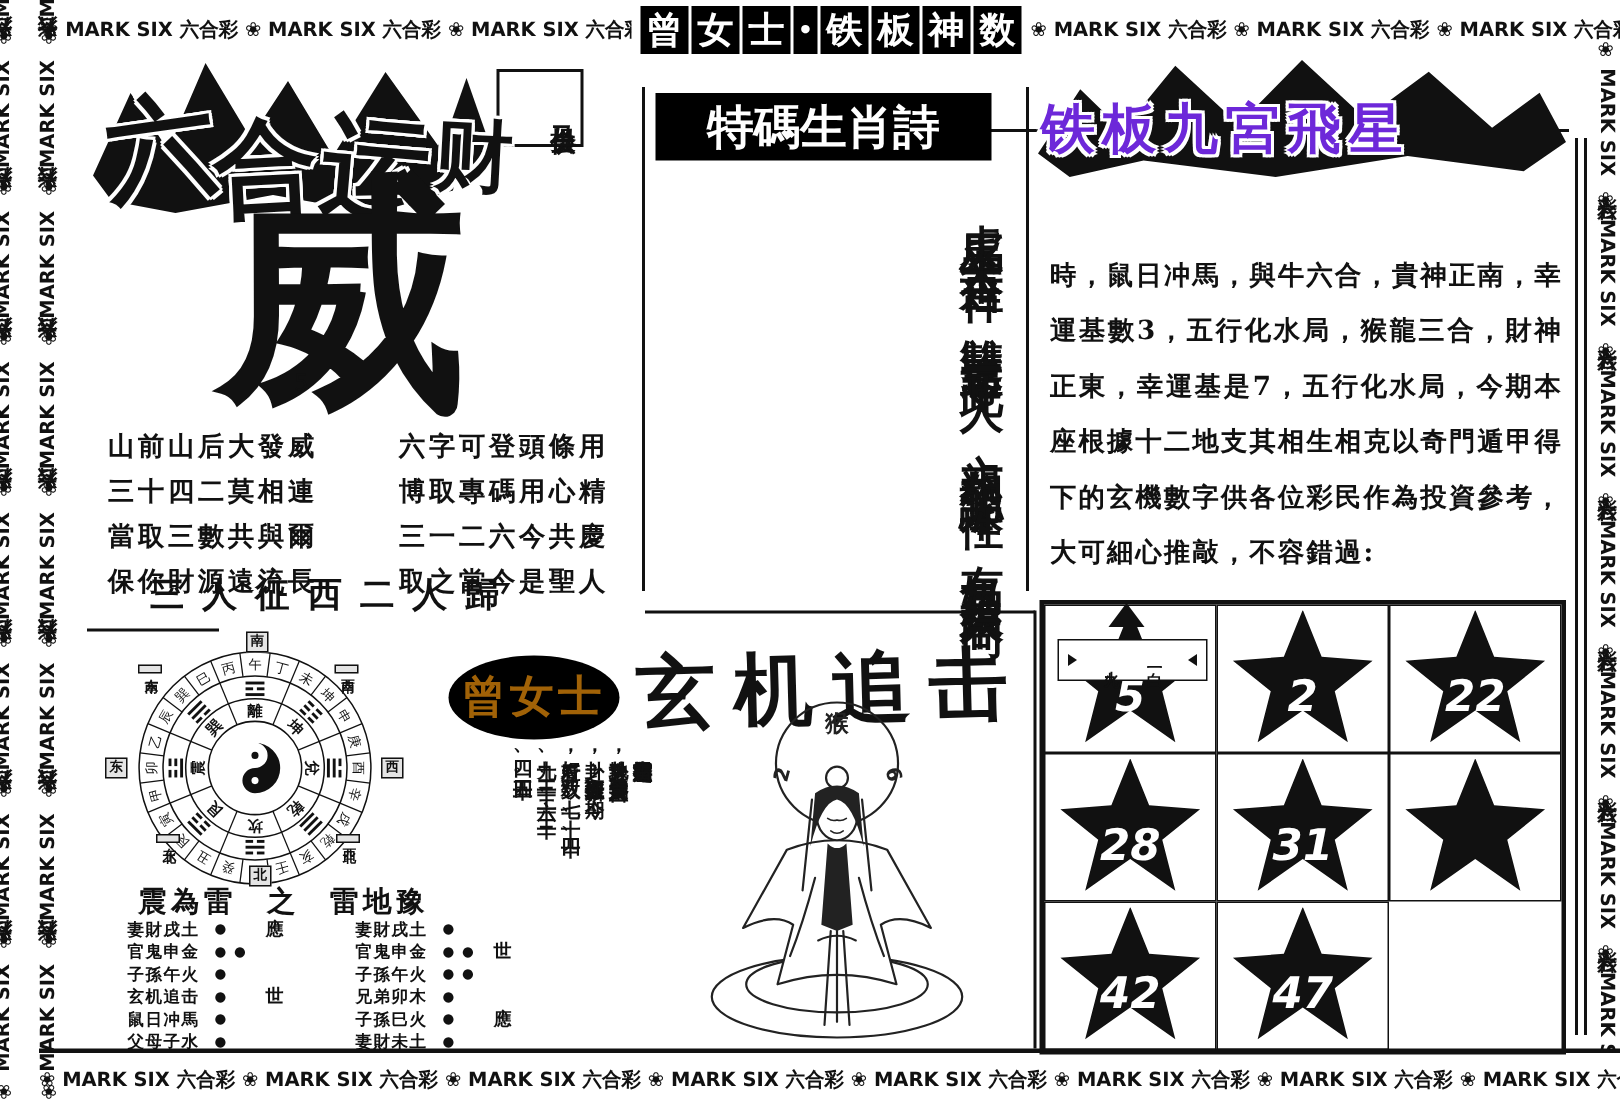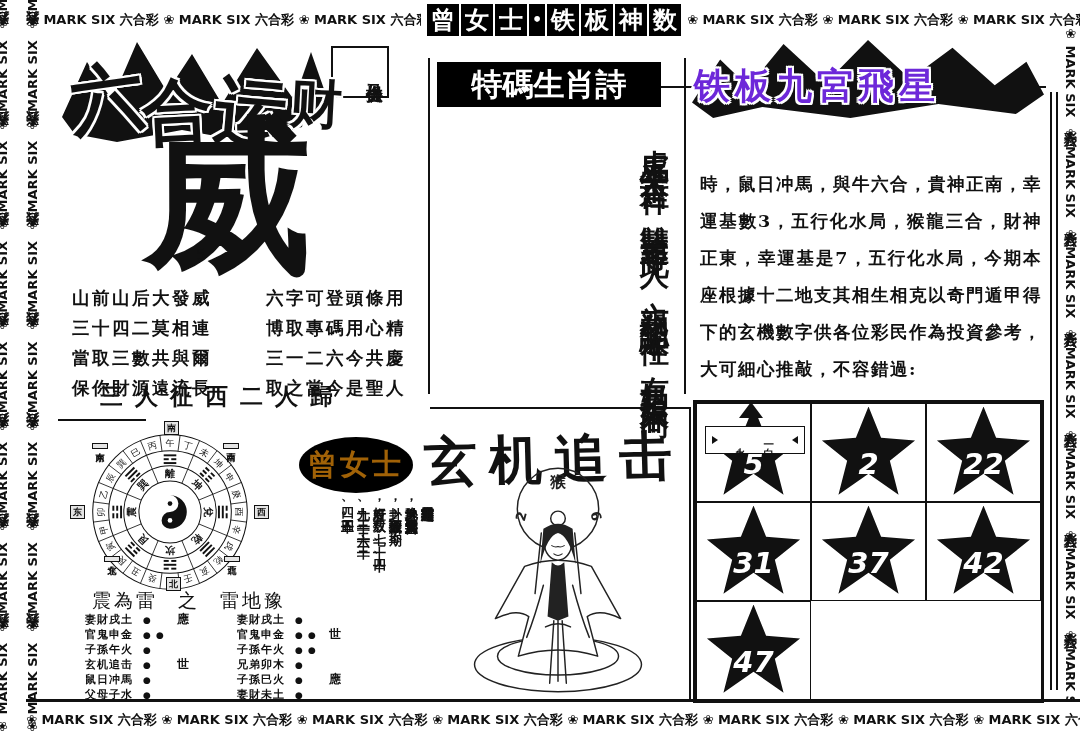--- a/index.html
+++ b/index.html
@@ -60,21 +60,21 @@
            border-right:12px solid transparent;border-bottom:16px solid #111;z-index:2;}
   .tri-in{width:0;height:0;border-top:4px solid transparent;border-bottom:4px solid transparent;}
   .tri-in.l{border-left:6px solid #111;}
   .tri-in.r{border-right:6px solid #111;}
   
   .bagua{position:absolute;left:86px;top:428px;width:168px;height:168px;}
   .bagua svg text{font-family:"DejaVu Sans",sans-serif;}
   .dirbox{position:absolute;border:1px solid #111;background:#e4e4e4;font-size:9px;font-weight:bold;
           line-height:10px;padding:1px 2px;z-index:2;}
   .dirbox.two{writing-mode:vertical-rl;letter-spacing:1px;}
-  .hex-heading{position:absolute;left:92px;top:588px;display:flex;gap:20px;font-size:19px;font-weight:normal;letter-spacing:3px;}
+  .hex-heading{position:absolute;left:92px;top:588px;display:flex;gap:20px;font-size:19px;font-weight:bold;letter-spacing:3px;}
   .hex-table{position:absolute;font-size:11px;font-weight:bold;}
   .hexrow{display:flex;align-items:center;height:15px;}
   .hex-label{width:58px;letter-spacing:1px;}
   .hex-dots{width:34px;font-size:9px;letter-spacing:1px;}
   .hex-marker{width:18px;font-size:12px;}
   
   .mystery-badge{position:absolute;left:299px;top:437px;width:114px;height:56px;background:#000;color:#a16207;
                  border-radius:50%;display:flex;align-items:center;justify-content:center;font-size:29px;
                  font-weight:bold;letter-spacing:3px;}
   .mystery-title{position:absolute;left:424px;top:424px;font-size:53px;font-weight:900;letter-spacing:12px;
@@ -177,25 +177,28 @@
       <div class="star-cell">
         <div class="star"></div>
         <span class="star-num">2</span>
       </div>
       <div class="star-cell">
         <div class="star"></div>
         <span class="star-num">22</span>
       </div>
       <div class="star-cell">
         <div class="star"></div>
+        <span class="star-num">28</span>
+      </div>
+      <div class="star-cell">
+        <div class="star"></div>
         <span class="star-num">31</span>
       </div>
       <div class="star-cell">
         <div class="star"></div>
-        <span class="star-num">37</span>
       </div>
       <div class="star-cell">
         <div class="star"></div>
         <span class="star-num">42</span>
       </div>
       <div class="star-cell">
         <div class="star"></div>
         <span class="star-num">47</span>
       </div>
     </div>

